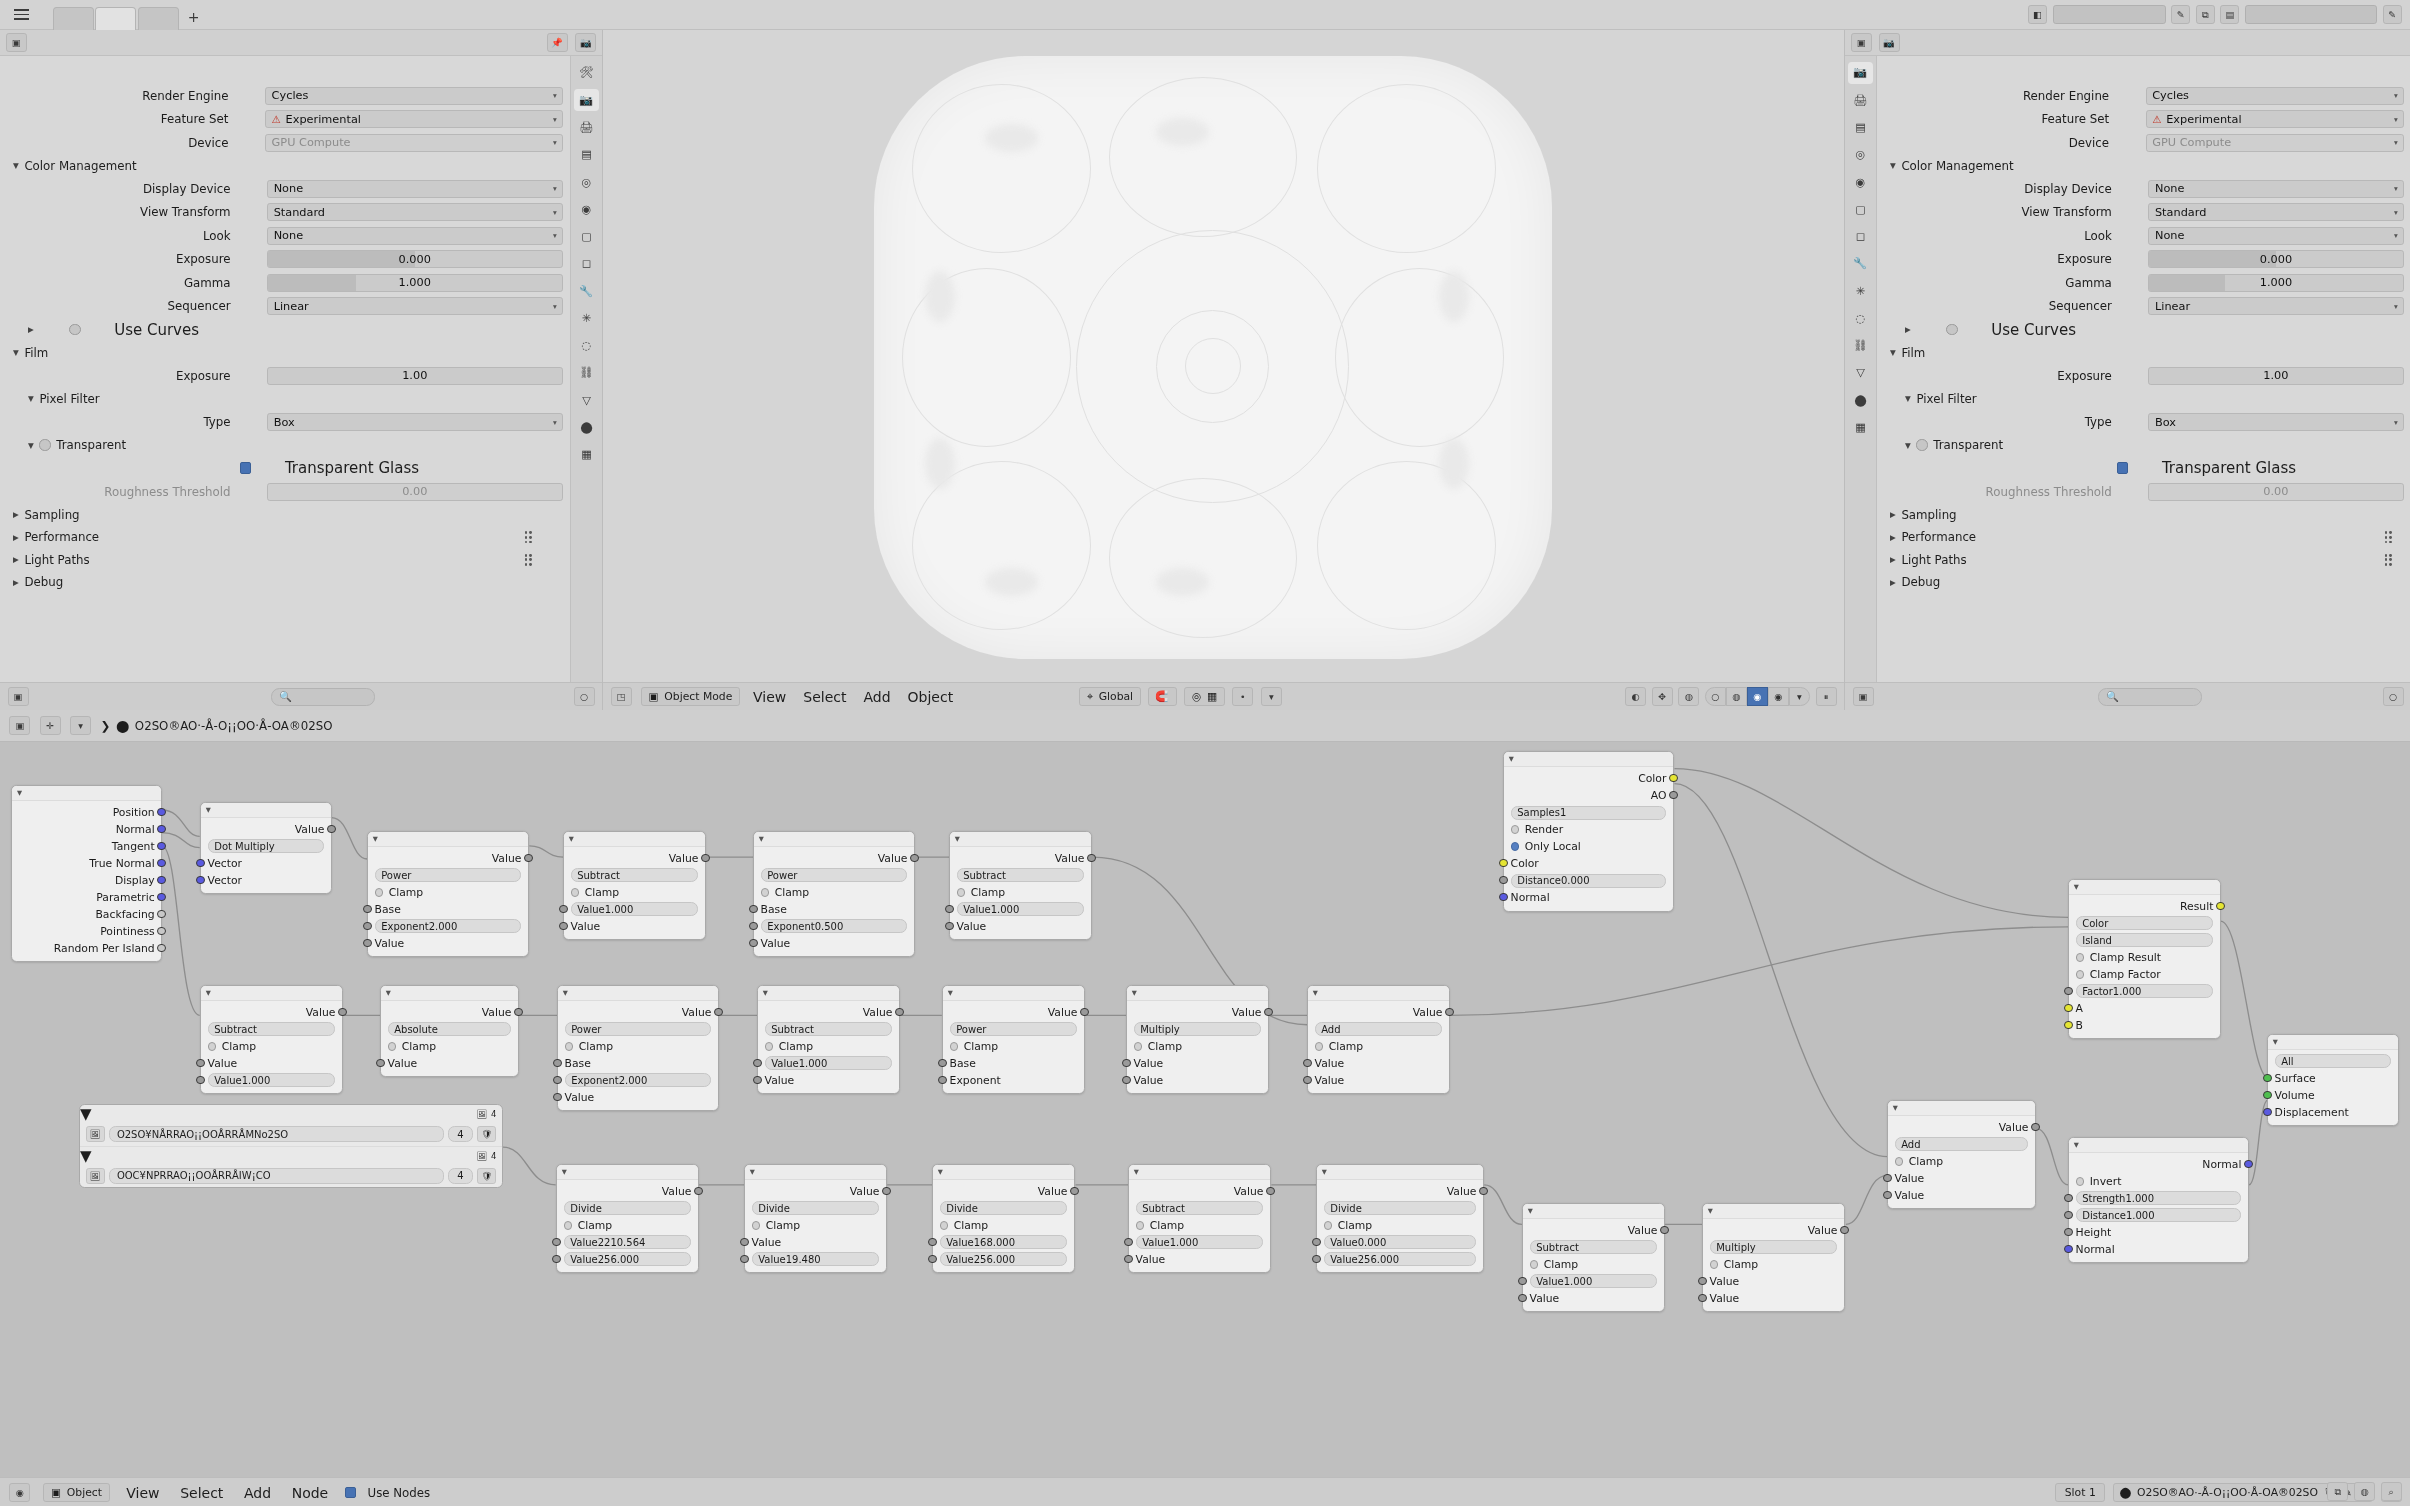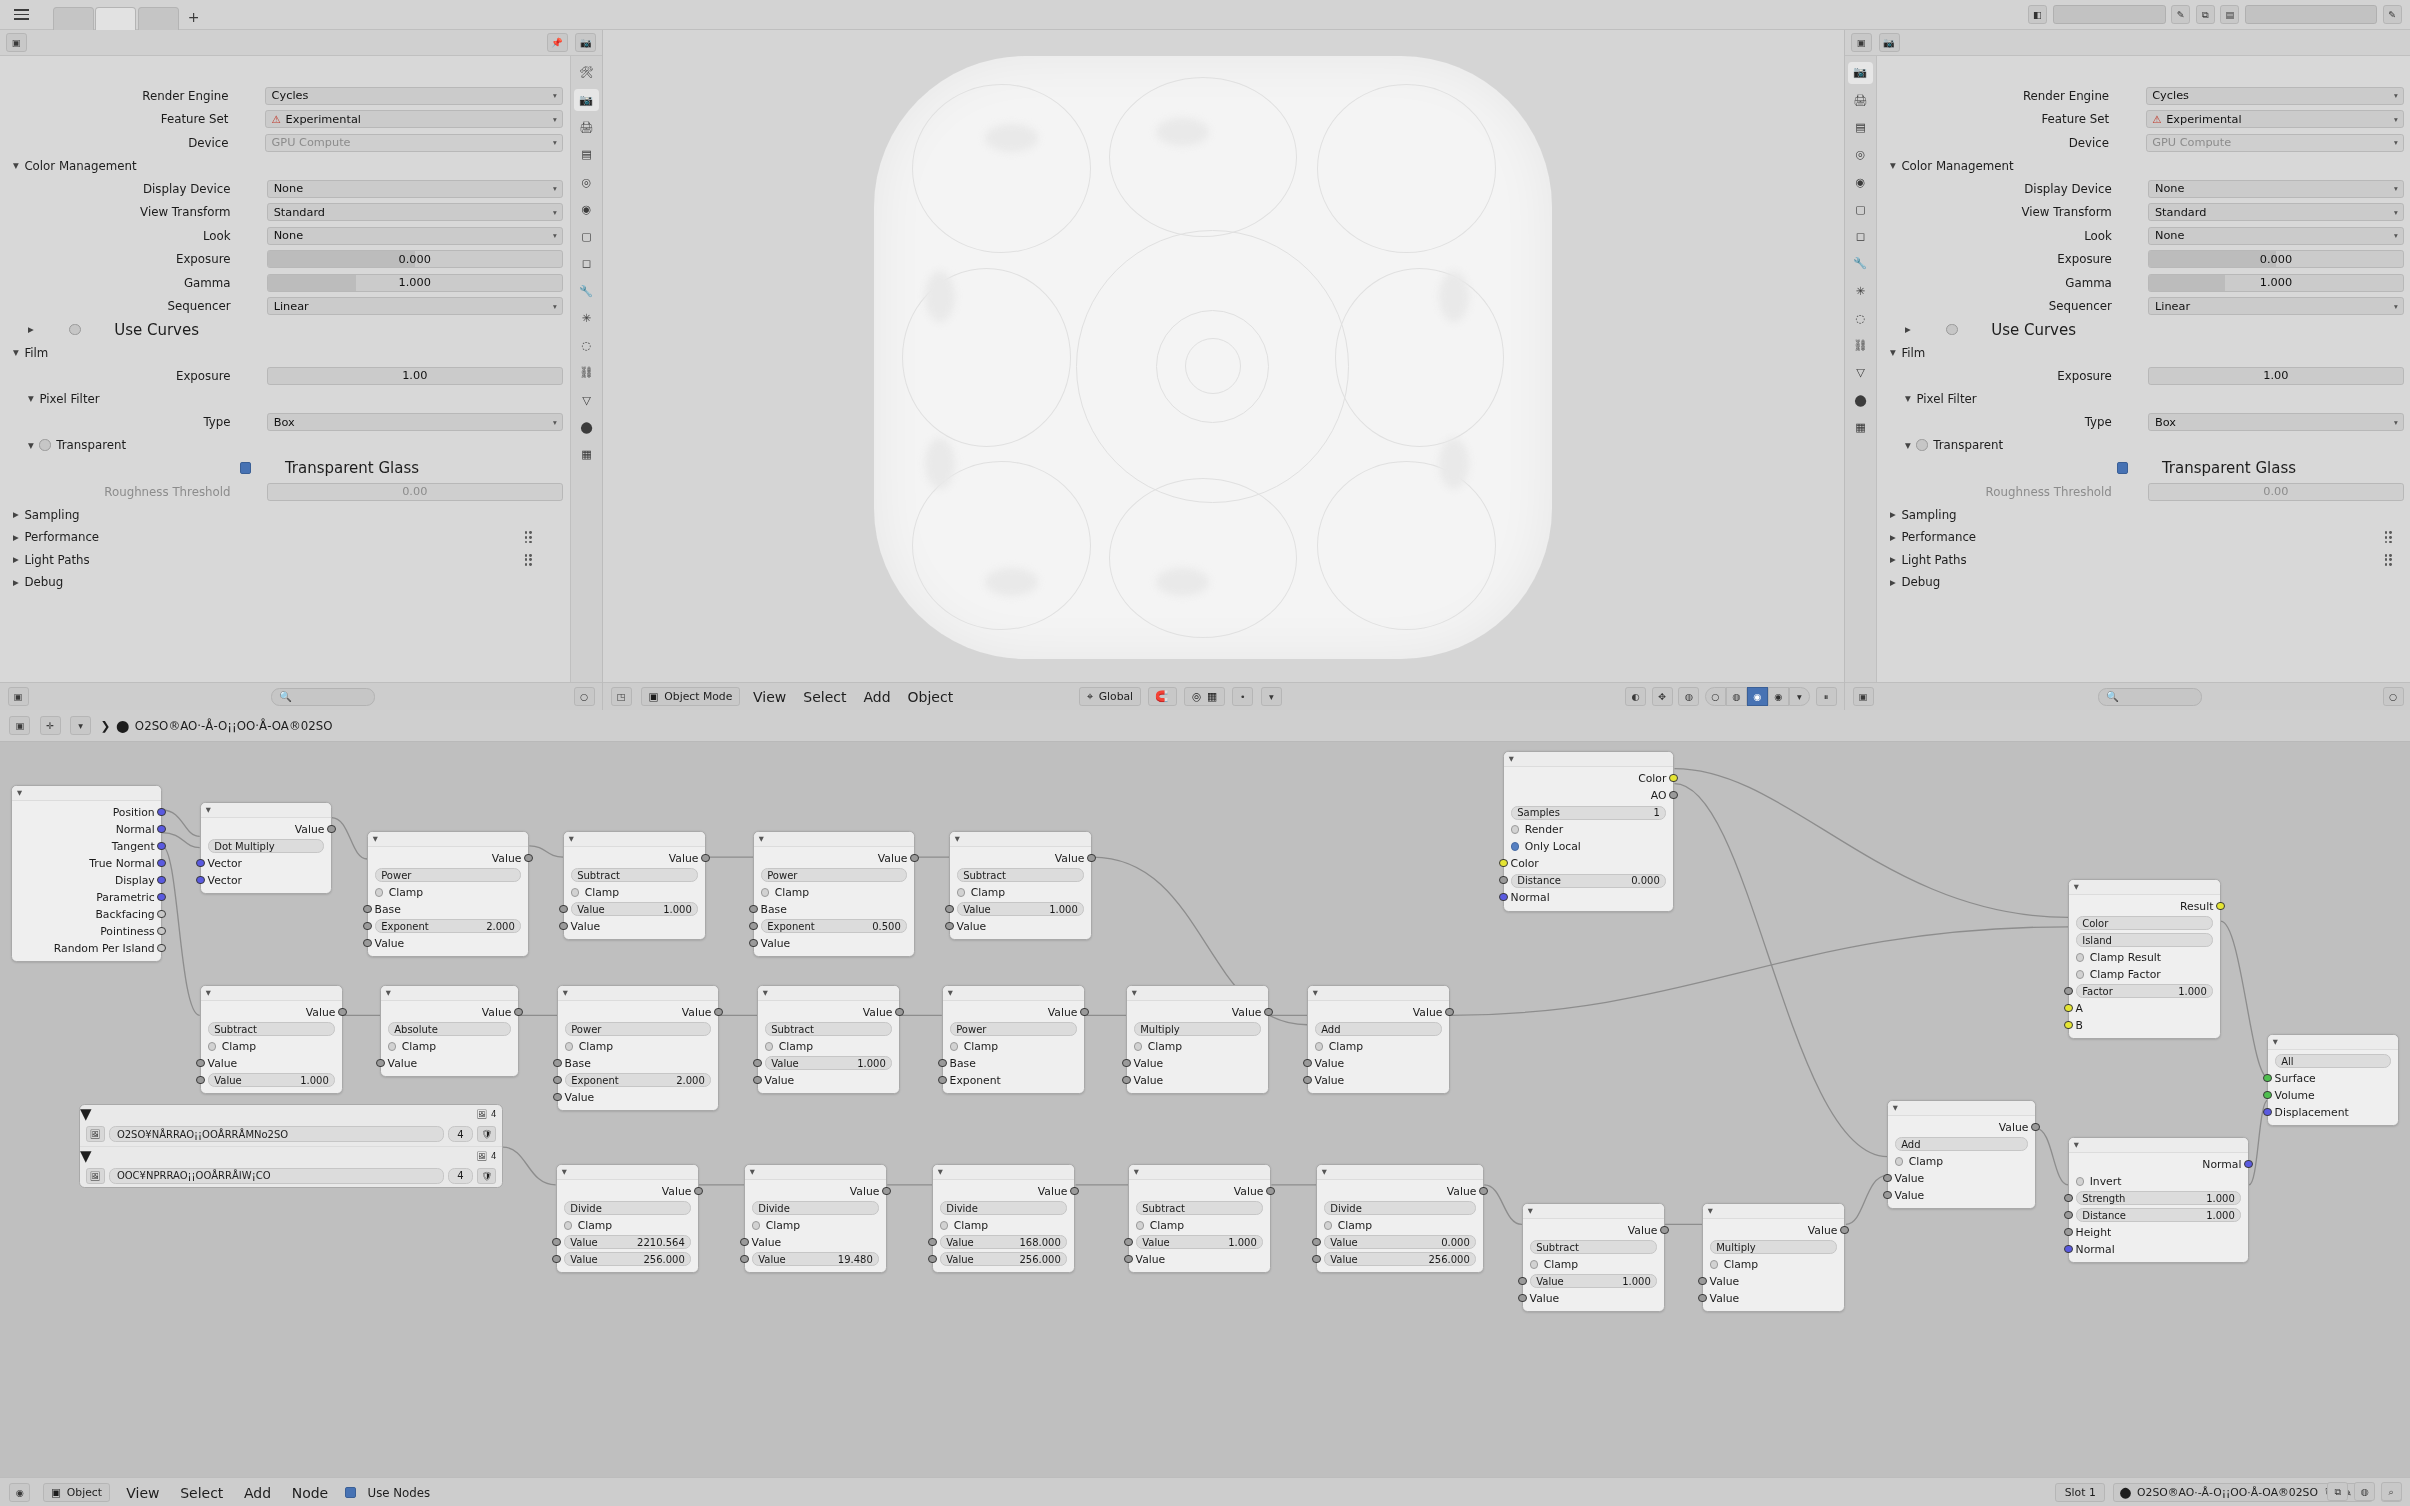--- a/index.html
+++ b/index.html
@@ -105,21 +105,21 @@
     position:absolute; background:#efefef; border:0.9px solid #a9a9a9; border-radius:5.6px;
     font-size:10.8px; color:#1b1b1b; box-shadow:0 0.9px 1.9px rgba(0,0,0,0.12);
   }
   .node .nhead { height:15px; border-bottom:0.9px solid #dcdcdc; border-radius:4.7px 4.7px 0 0; background:#ececec; display:flex; align-items:center; padding-left:4.7px;}
   .node .nhead .tri { font-size:6.6px; color:#555; }
   .node .nbody { padding:2.8px 0 4.7px 0; }
   .nrow { height:17px; display:flex; align-items:center; padding:0 6.6px; position:relative; }
   .nrow.right { justify-content:flex-end; }
   .nfield { height:14px; flex:1; background:#dcdcdc; border:0.9px solid #c6c6c6; border-radius:6.6px; display:flex; align-items:center; justify-content:center; font-size:10px; color:#1a1a1a; position:relative; padding:0 5.6px;}
   .nfield.lbl { justify-content:flex-start; }
-  .nfield.split { justify-content:space-between; }
+  .nfield.split { justify-content:flex-start; }
   .nchk { width:8.5px;height:8.5px;border-radius:50%;border:0.9px solid #9b9b9b;background:#d2d2d2; margin-right:5.6px; flex:0 0 auto;}
   .nchk.on { background:#5680c2; border-color:#456aa3;}
   .sock { position:absolute; width:8.5px; height:8.5px; border-radius:50%; border:0.9px solid #3a3a3a; top:3.8px;}
   .sock.l { left:-4.7px; } .sock.r { right:-4.7px; }
   .s-yellow{background:#e5e533;} .s-gray{background:#9a9a9a;} .s-blue{background:#5a5ae0;}
   .s-green{background:#4fbf4f;} .s-lgray{background:#c8c8c8;}
   svg.wires { position:absolute; inset:0; width:100%; height:100%; pointer-events:none; }
   .imgnode { position:absolute; background:#e9e9e9; border:0.9px solid #a9a9a9; border-radius:5.6px; }
   .imgrow { height:22.6px; display:flex; align-items:center; padding:0 5.6px; gap:4.7px;}
   .imgbtn { width:19px;height:16px;background:#d8d8d8;border:0.9px solid #c3c3c3;border-radius:2.8px; display:flex;align-items:center;justify-content:center;font-size:8.5px;}

